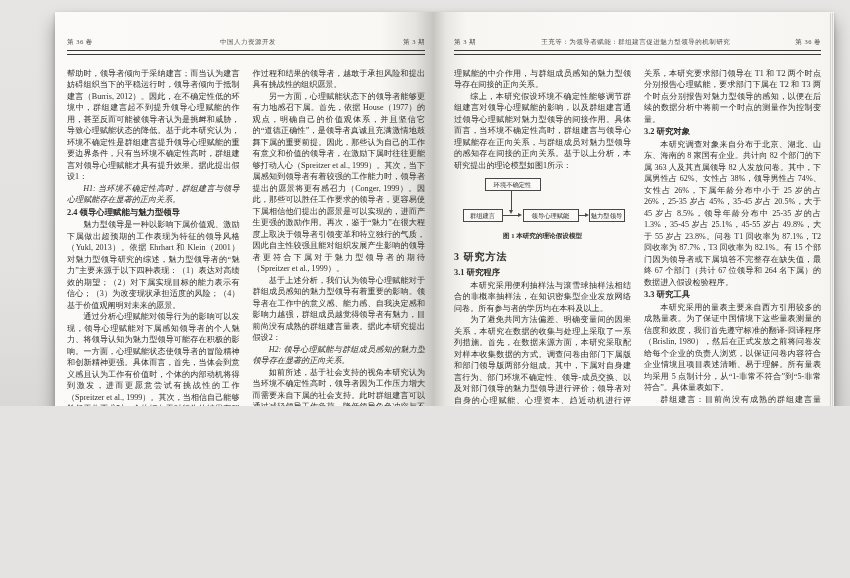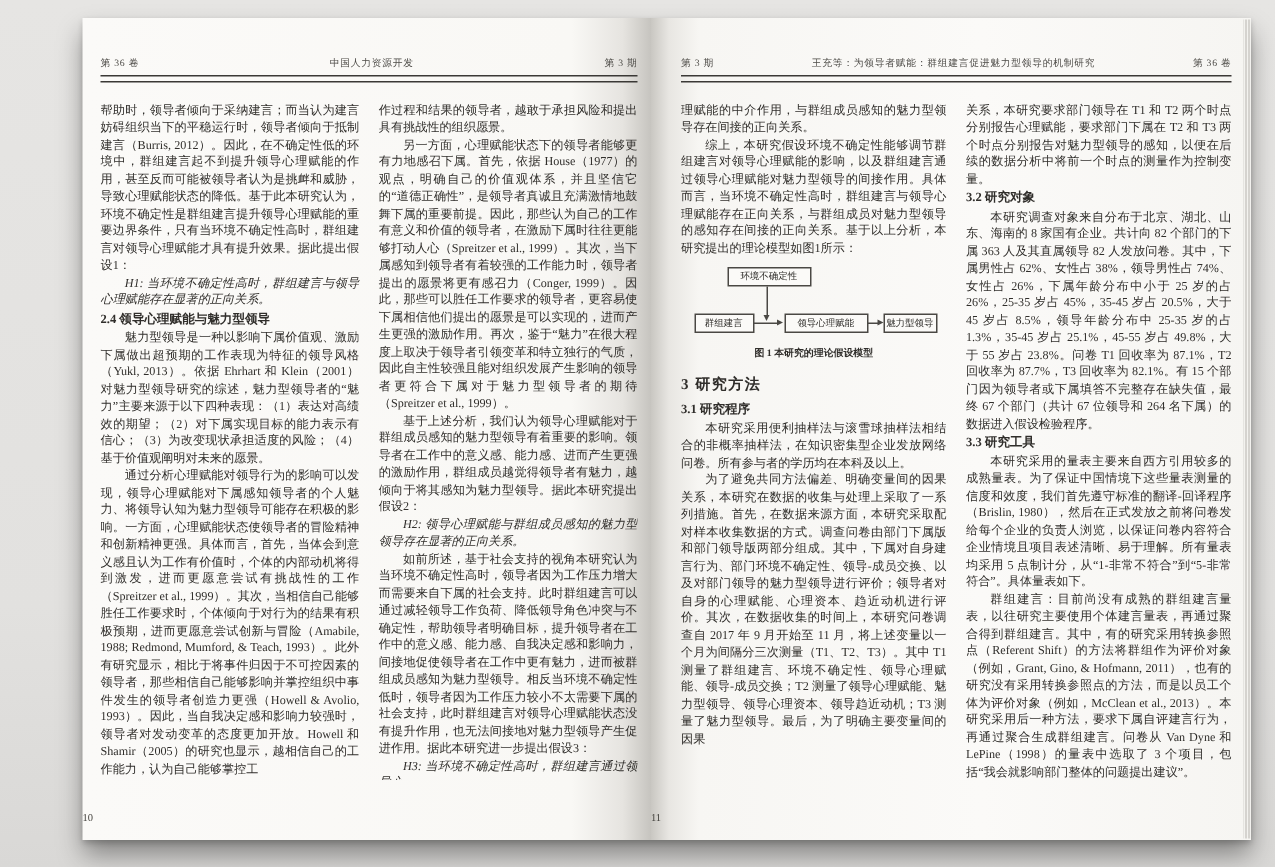--- a/index.html
+++ b/index.html
@@ -1,17 +1,17 @@
 <!DOCTYPE html>
 <html><head>
 <meta charset="utf-8">
 <style>
   html,body{margin:0;padding:0;}
   body{background:#e4e3e1;font-family:"Liberation Serif","DejaVu Serif",serif;}
-  .canvas{position:relative;width:850px;height:578px;background:linear-gradient(180deg,#e6e5e3 0%,#e2e1df 70%,#d9d8d6 100%);overflow:hidden;text-decoration:underline;}
+  .canvas{position:relative;width:850px;height:406px;background:linear-gradient(180deg,#e6e5e3 0%,#e2e1df 70%,#d9d8d6 100%);overflow:hidden;text-decoration:underline;}
   .book{position:absolute;left:55px;top:12px;width:779px;height:548px;box-shadow:0 10px 16px rgba(0,0,0,0.38),0 2px 4px rgba(0,0,0,0.2);}
   .page{position:absolute;top:0;height:100%;color:#2e2c29;box-sizing:border-box;}
   .page-left{left:0;width:379px;padding:26px 9px 0 12px;
     background:linear-gradient(to right,#fbfaf8 0%,#f9f8f5 86%,#e6e4e0 95%,#c6c4bf 100%);}
   .page-right{left:379px;width:400px;padding:26px 13px 0 20px;
     background:linear-gradient(to right,#c9c7c2 0%,#e8e6e2 3%,#f7f6f3 8%,#fbfaf8 55%,#f6f5f2 100%);}
   .edge-stack{position:absolute;right:0;top:1px;bottom:1px;width:5px;
     background:repeating-linear-gradient(to right,#f3f2ef 0 1px,#d5d3cf 1px 2px);}
   .p-header{display:flex;justify-content:space-between;align-items:baseline;font-size:6.5px;color:#4d4b47;letter-spacing:0.5px;}
   .rule{height:2.5px;border-top:1.6px solid #3b3936;border-bottom:0.7px solid #3b3936;margin-top:3px;}
@@ -57,21 +57,21 @@
         <div class="col">
           <p class="cont">帮助时，领导者倾向于采纳建言；而当认为建言妨碍组织当下的平稳运行时，领导者倾向于抵制建言（Burris, 2012）。因此，在不确定性低的环境中，群组建言起不到提升领导心理赋能的作用，甚至反而可能被领导者认为是挑衅和威胁，导致心理赋能状态的降低。基于此本研究认为，环境不确定性是群组建言提升领导心理赋能的重要边界条件，只有当环境不确定性高时，群组建言对领导心理赋能才具有提升效果。据此提出假设1：</p>
           <p class="hyp">H1: 当环境不确定性高时，群组建言与领导心理赋能存在显著的正向关系。</p>
           <p class="sub-head">2.4 领导心理赋能与魅力型领导</p>
           <p class="para">魅力型领导是一种以影响下属价值观、激励下属做出超预期的工作表现为特征的领导风格（Yukl, 2013）。依据 Ehrhart 和 Klein（2001）对魅力型领导研究的综述，魅力型领导者的“魅力”主要来源于以下四种表现：（1）表达对高绩效的期望；（2）对下属实现目标的能力表示有信心；（3）为改变现状承担适度的风险；（4）基于价值观阐明对未来的愿景。</p>
           <p class="para">通过分析心理赋能对领导行为的影响可以发现，领导心理赋能对下属感知领导者的个人魅力、将领导认知为魅力型领导可能存在积极的影响。一方面，心理赋能状态使领导者的冒险精神和创新精神更强。具体而言，首先，当体会到意义感且认为工作有价值时，个体的内部动机将得到激发，进而更愿意尝试有挑战性的工作（Spreitzer et al., 1999）。其次，当相信自己能够胜任工作要求时，个体倾向于对行为的结果有积极预期，进而更愿意尝试创新与冒险（Amabile, 1988; Redmond, Mumford, &amp; Teach, 1993）。此外有研究显示，相比于将事件归因于不可控因素的领导者，那些相信自己能够影响并掌控组织中事件发生的领导者创造力更强（Howell &amp; Avolio, 1993）。因此，当自我决定感和影响力较强时，领导者对发动变革的态度更加开放。Howell 和 Shamir（2005）的研究也显示，越相信自己的工作能力，认为自己能够掌控工</p>
         </div>
         <div class="col">
           <p class="cont">作过程和结果的领导者，越敢于承担风险和提出具有挑战性的组织愿景。</p>
           <p class="para">另一方面，心理赋能状态下的领导者能够更有力地感召下属。首先，依据 House（1977）的观点，明确自己的价值观体系，并且坚信它的“道德正确性”，是领导者真诚且充满激情地鼓舞下属的重要前提。因此，那些认为自己的工作有意义和价值的领导者，在激励下属时往往更能够打动人心（Spreitzer et al., 1999）。其次，当下属感知到领导者有着较强的工作能力时，领导者提出的愿景将更有感召力（Conger, 1999）。因此，那些可以胜任工作要求的领导者，更容易使下属相信他们提出的愿景是可以实现的，进而产生更强的激励作用。再次，鉴于“魅力”在很大程度上取决于领导者引领变革和特立独行的气质，因此自主性较强且能对组织发展产生影响的领导者更符合下属对于魅力型领导者的期待（Spreitzer et al., 1999）。</p>
-          <p class="para">基于上述分析，我们认为领导心理赋能对于群组成员感知的魅力型领导有着重要的影响。领导者在工作中的意义感、能力感、进而产生更强的激励作用，群组成员越觉得领导者有魅力，越倾向于将其感知为魅力型领导。据此本研究提出假设2：</p>
+          <p class="para">基于上述分析，我们认为领导心理赋能对于群组成员感知的魅力型领导有着重要的影响。领导者在工作中的意义感、能力感、自我决定感和影响力越强，群组成员越觉得领导者有魅力，目前尚没有成熟的群组建言量表。据此本研究提出假设2：</p>
           <p class="hyp">H2: 领导心理赋能与群组成员感知的魅力型领导存在显著的正向关系。</p>
           <p class="para">如前所述，基于社会支持的视角本研究认为当环境不确定性高时，领导者因为工作压力增大而需要来自下属的社会支持。此时群组建言可以通过减轻领导工作负荷、降低领导角色冲突与不确定性，帮助领导者明确目标，提升领导者在工作中的意义感、能力感、自我决定感和影响力，间接地促使领导者在工作中更有魅力，进而被群组成员感知为魅力型领导。相反当环境不确定性低时，领导者因为工作压力较小不太需要下属的社会支持，此时群组建言对领导心理赋能状态没有提升作用，也无法间接地对魅力型领导产生促进作用。据此本研究进一步提出假设3：</p>
           <p class="hyp">H3: 当环境不确定性高时，群组建言通过领导心</p>
         </div>
       </div>
       <div class="pnum">10</div>
     </div>
 
     <div class="page page-right">
       <div class="p-header">

